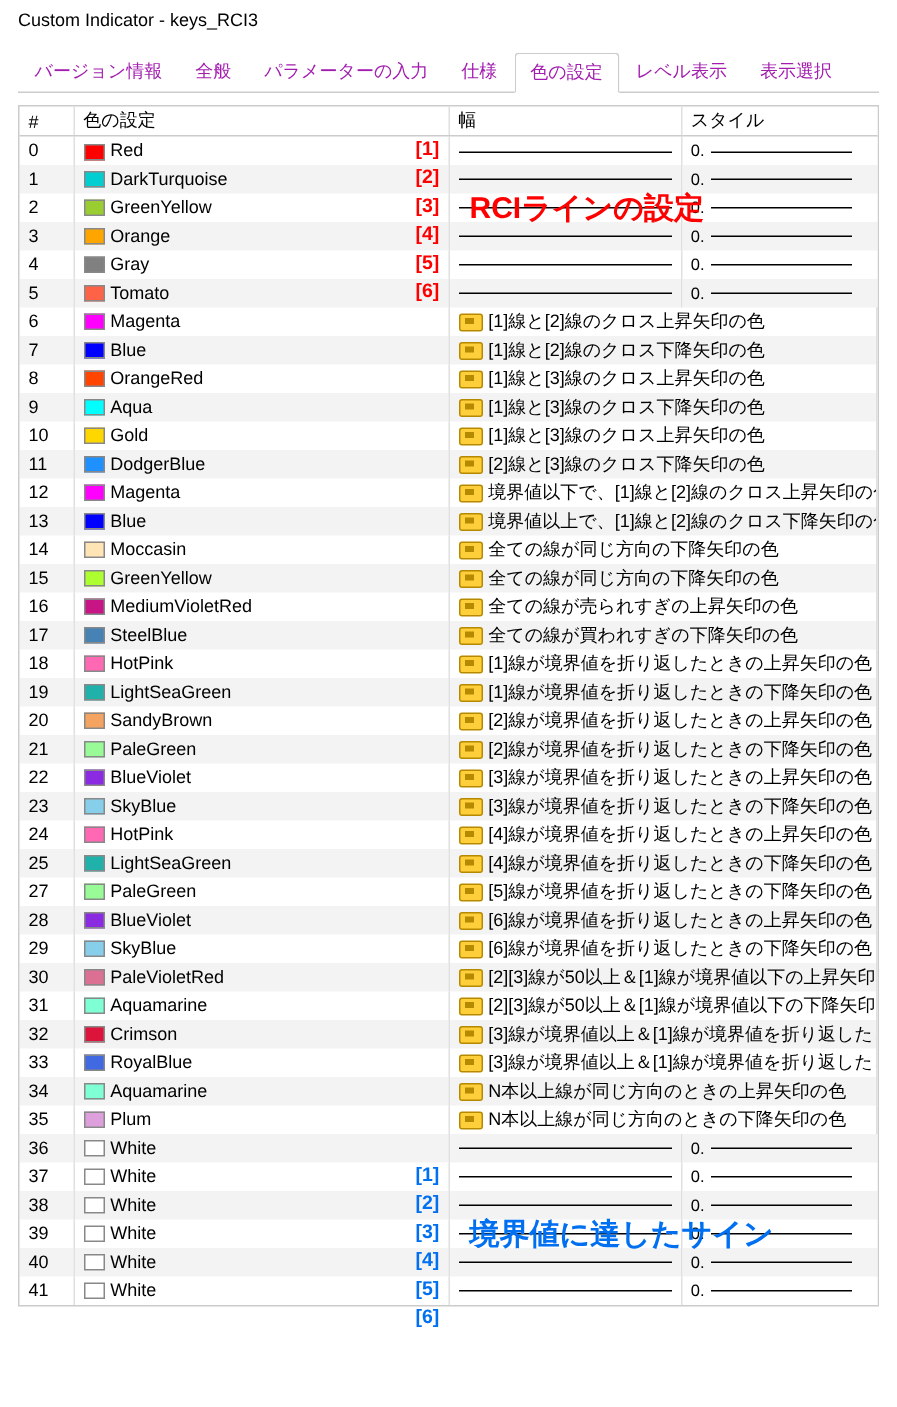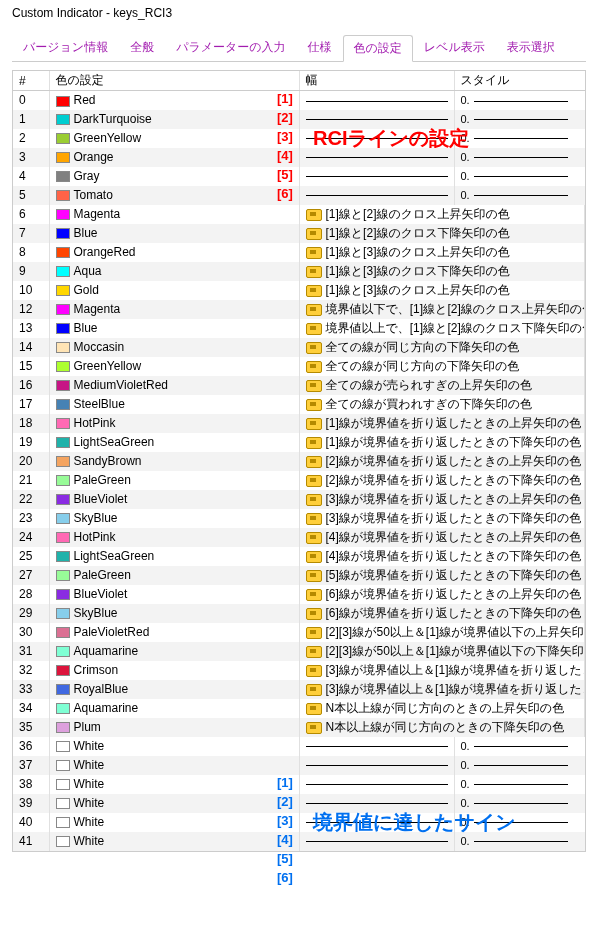--- a/index.html
+++ b/index.html
@@ -112,20 +112,25 @@
             <td class="col-idx">9</td>
             <td class="col-color"><span class="swatch" style="background: rgb(0, 255, 255);"></span><span>Aqua</span></td>
             <td class="col-width" colspan="2"><span class="icon-blob"></span><span>[1]線と[3]線のクロス下降矢印の色</span></td>
           </tr>
           <tr>
             <td class="col-idx">10</td>
             <td class="col-color"><span class="swatch" style="background: rgb(255, 215, 0);"></span><span>Gold</span></td>
             <td class="col-width" colspan="2"><span class="icon-blob"></span><span>[1]線と[3]線のクロス上昇矢印の色</span></td>
           </tr>
           <tr>
+            <td class="col-idx">11</td>
+            <td class="col-color"><span class="swatch" style="background: rgb(30, 144, 255);"></span><span>DodgerBlue</span></td>
+            <td class="col-width" colspan="2"><span class="icon-blob"></span><span>[2]線と[3]線のクロス下降矢印の色</span></td>
+          </tr>
+          <tr>
             <td class="col-idx">12</td>
             <td class="col-color"><span class="swatch" style="background: rgb(255, 0, 255);"></span><span>Magenta</span></td>
             <td class="col-width" colspan="2"><span class="icon-blob"></span><span>境界値以下で、[1]線と[2]線のクロス上昇矢印の色</span></td>
           </tr>
           <tr>
             <td class="col-idx">13</td>
             <td class="col-color"><span class="swatch" style="background: rgb(0, 0, 255);"></span><span>Blue</span></td>
             <td class="col-width" colspan="2"><span class="icon-blob"></span><span>境界値以上で、[1]線と[2]線のクロス下降矢印の色</span></td>
           </tr>
           <tr>

